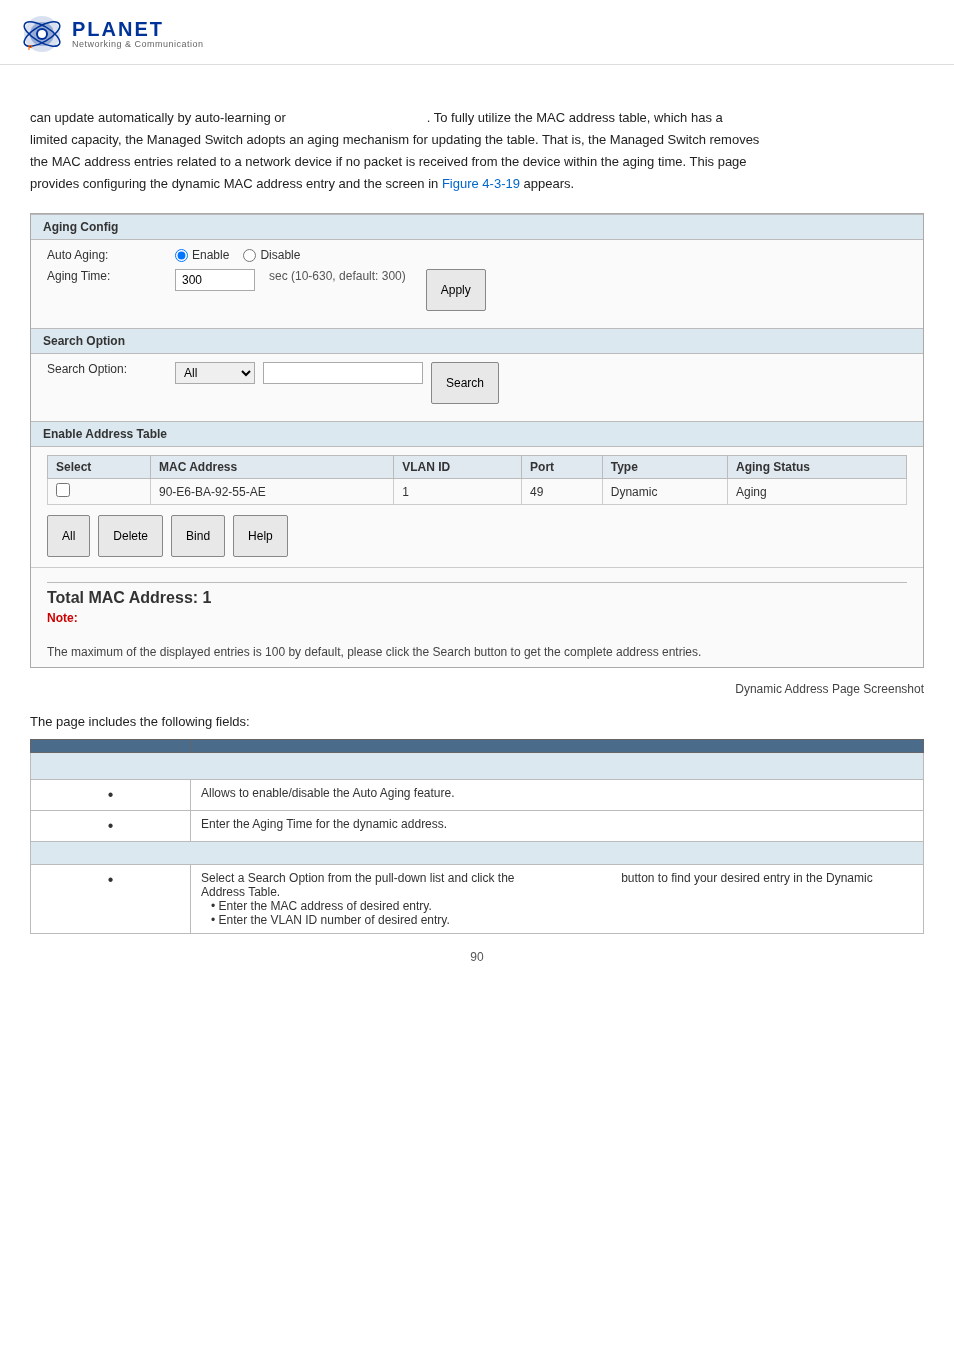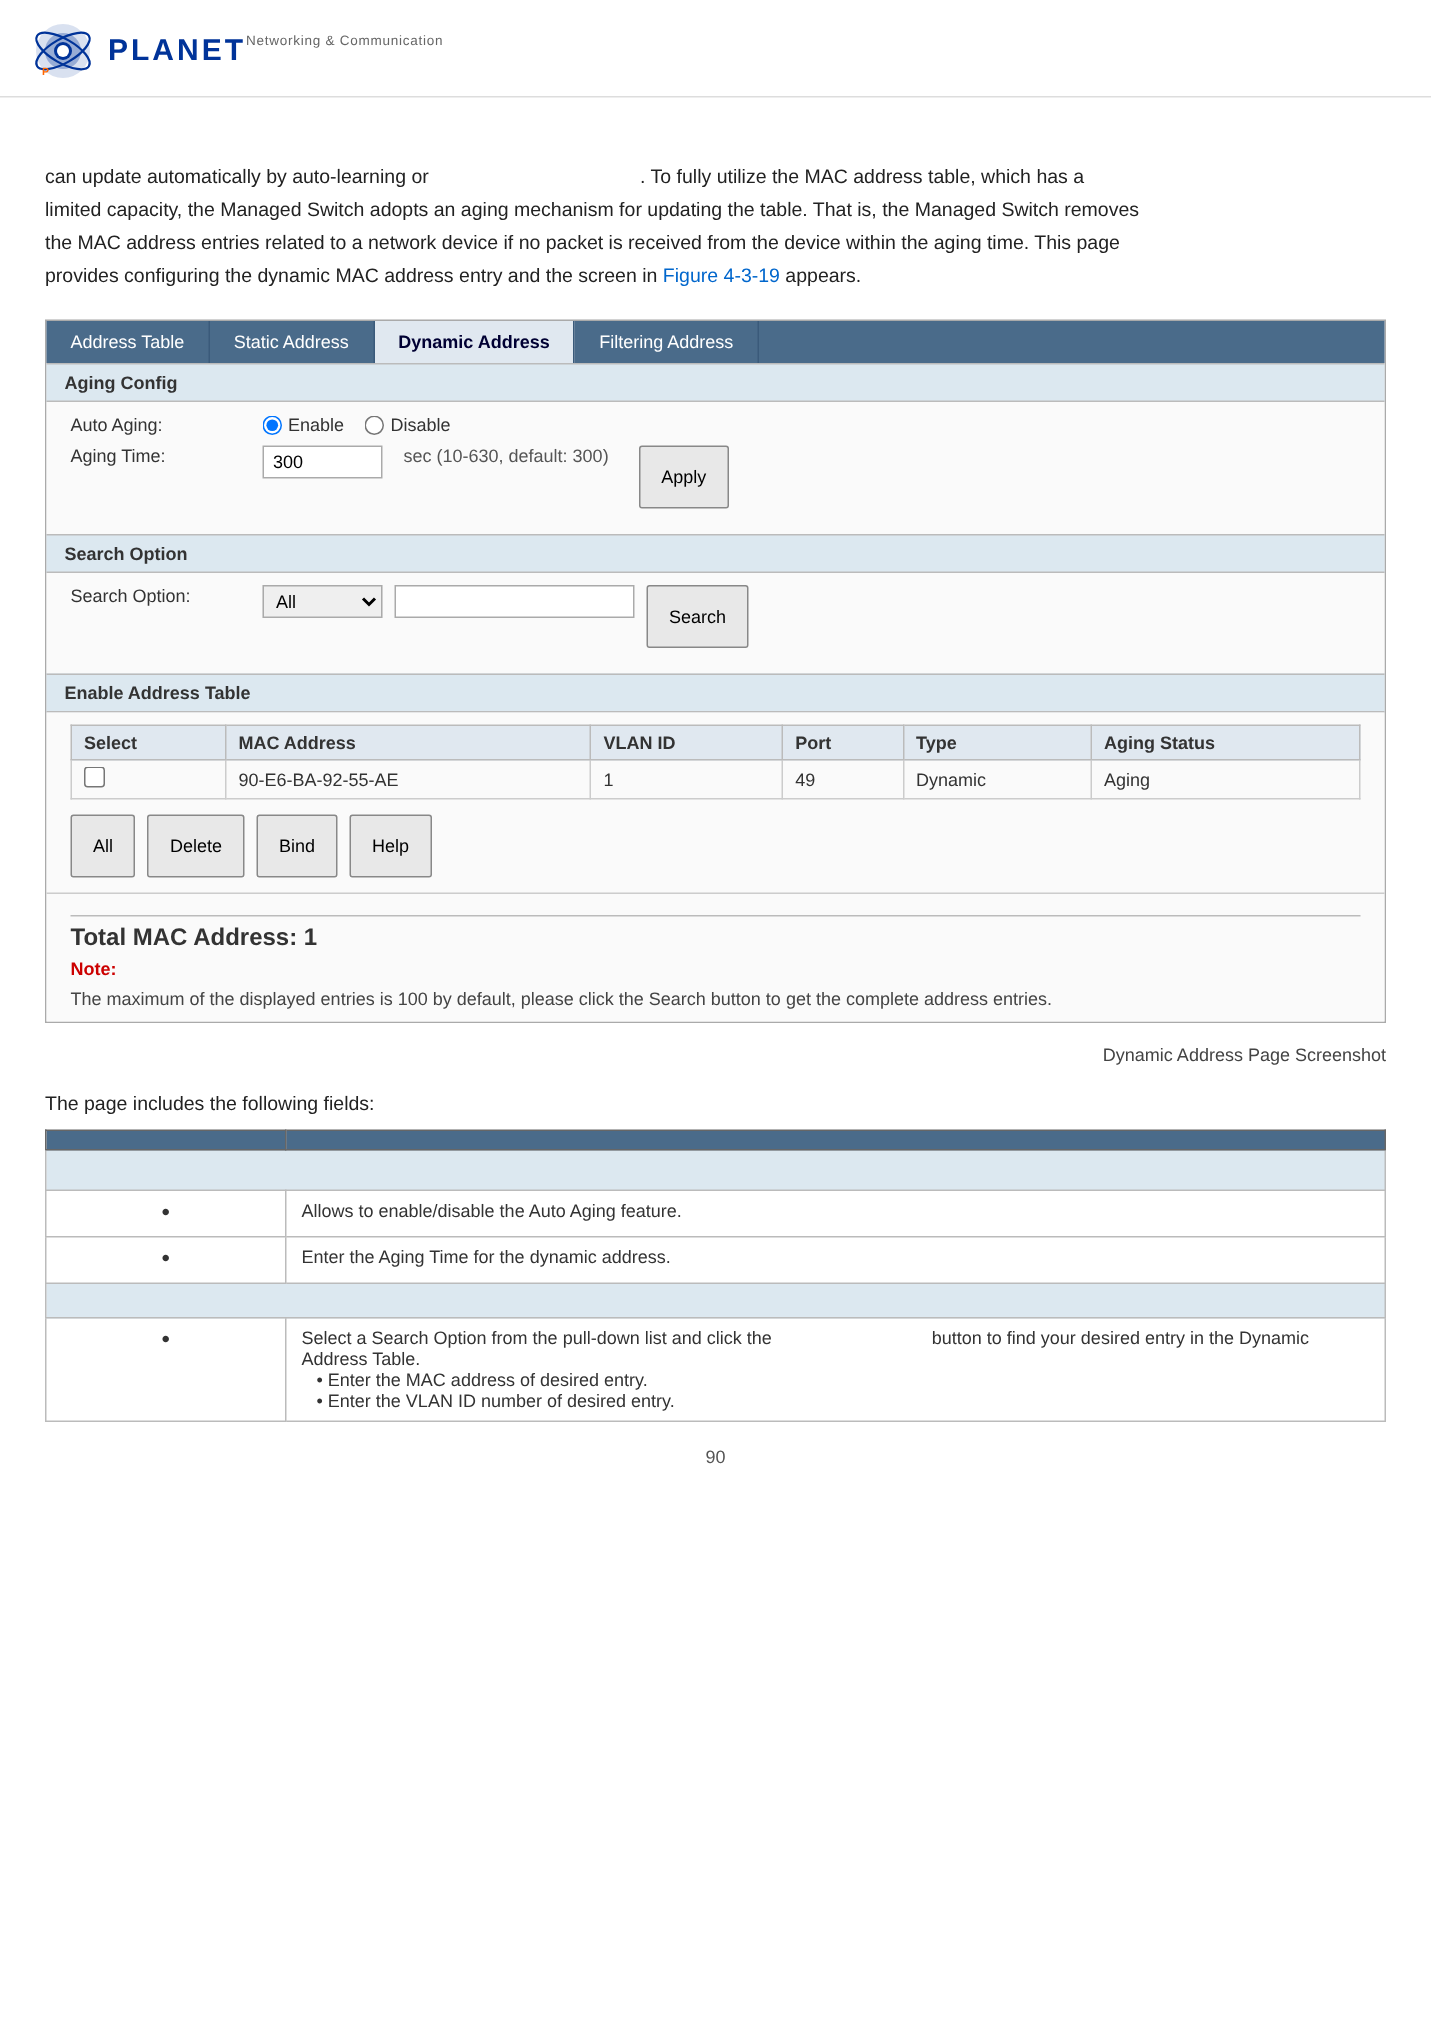--- a/index.html
+++ b/index.html
@@ -24,21 +24,21 @@
       display: flex;
       align-items: center;
       gap: 8px;
     }
     .logo-icon {
       width: 44px;
       height: 44px;
     }
     .logo-text {
       display: flex;
-      flex-direction: row;
+      flex-direction: column;
       line-height: 1.1;
     }
     .logo-planet {
       font-size: 20px;
       font-weight: bold;
       color: #003399;
       letter-spacing: 2px;
     }
     .logo-sub {
       font-size: 9px;
@@ -221,21 +221,21 @@
     }
     .note-label {
       font-size: 12px;
       font-weight: bold;
       color: #c00;
       margin-top: 4px;
     }
     .note-text {
       font-size: 12px;
       color: #444;
-      margin-top: 4px;
+      margin-top: 18px;
       line-height: 1.5;
     }
 
     
     .figure-caption {
       text-align: right;
       font-size: 12px;
       color: #444;
       margin: 10px 0 18px 0;
     }
@@ -337,34 +337,20 @@
   <div class="intro-text">
     <br>
     <span>can update automatically by auto-learning or</span>&nbsp;&nbsp;&nbsp;&nbsp;&nbsp;&nbsp;&nbsp;&nbsp;&nbsp;&nbsp;&nbsp;&nbsp;&nbsp;&nbsp;&nbsp;&nbsp;&nbsp;&nbsp;&nbsp;&nbsp;&nbsp;&nbsp;&nbsp;&nbsp;&nbsp;&nbsp;&nbsp;&nbsp;&nbsp;&nbsp;&nbsp;&nbsp;&nbsp;&nbsp;&nbsp;&nbsp;&nbsp;&nbsp;&nbsp;<span>. To fully utilize the MAC address table, which has a</span><br>
     <span>limited capacity, the Managed Switch adopts an aging mechanism for updating the table. That is, the Managed Switch removes</span><br>
     <span>the MAC address entries related to a network device if no packet is received from the device within the aging time. This page</span><br>
     <span>provides configuring the dynamic MAC address entry and the screen in</span> <a>Figure 4-3-19</a> <span>appears.</span>
   </div>
 
   <div class="panel-box">
 
-    <div class="tab-row">
-      <div class="tab">
-        <span>Address Table</span>
-      </div>
-      <div class="tab">
-        <span>Static Address</span>
-      </div>
-      <div class="tab tab-dynamic active">
-        <span>Dynamic Address</span>
-      </div>
-      <div class="tab">
-        <span>Filtering Address</span>
-      </div>
-    </div>
 
     <div class="section-header">
       <span>Aging Config</span>
     </div>
     <div class="form-section">
       <div class="form-row">
         <span class="form-label">Auto Aging:</span>
         <div class="radio-group">
           <label>
             <input type="radio" name="auto_aging" value="enable" checked="" style="">

